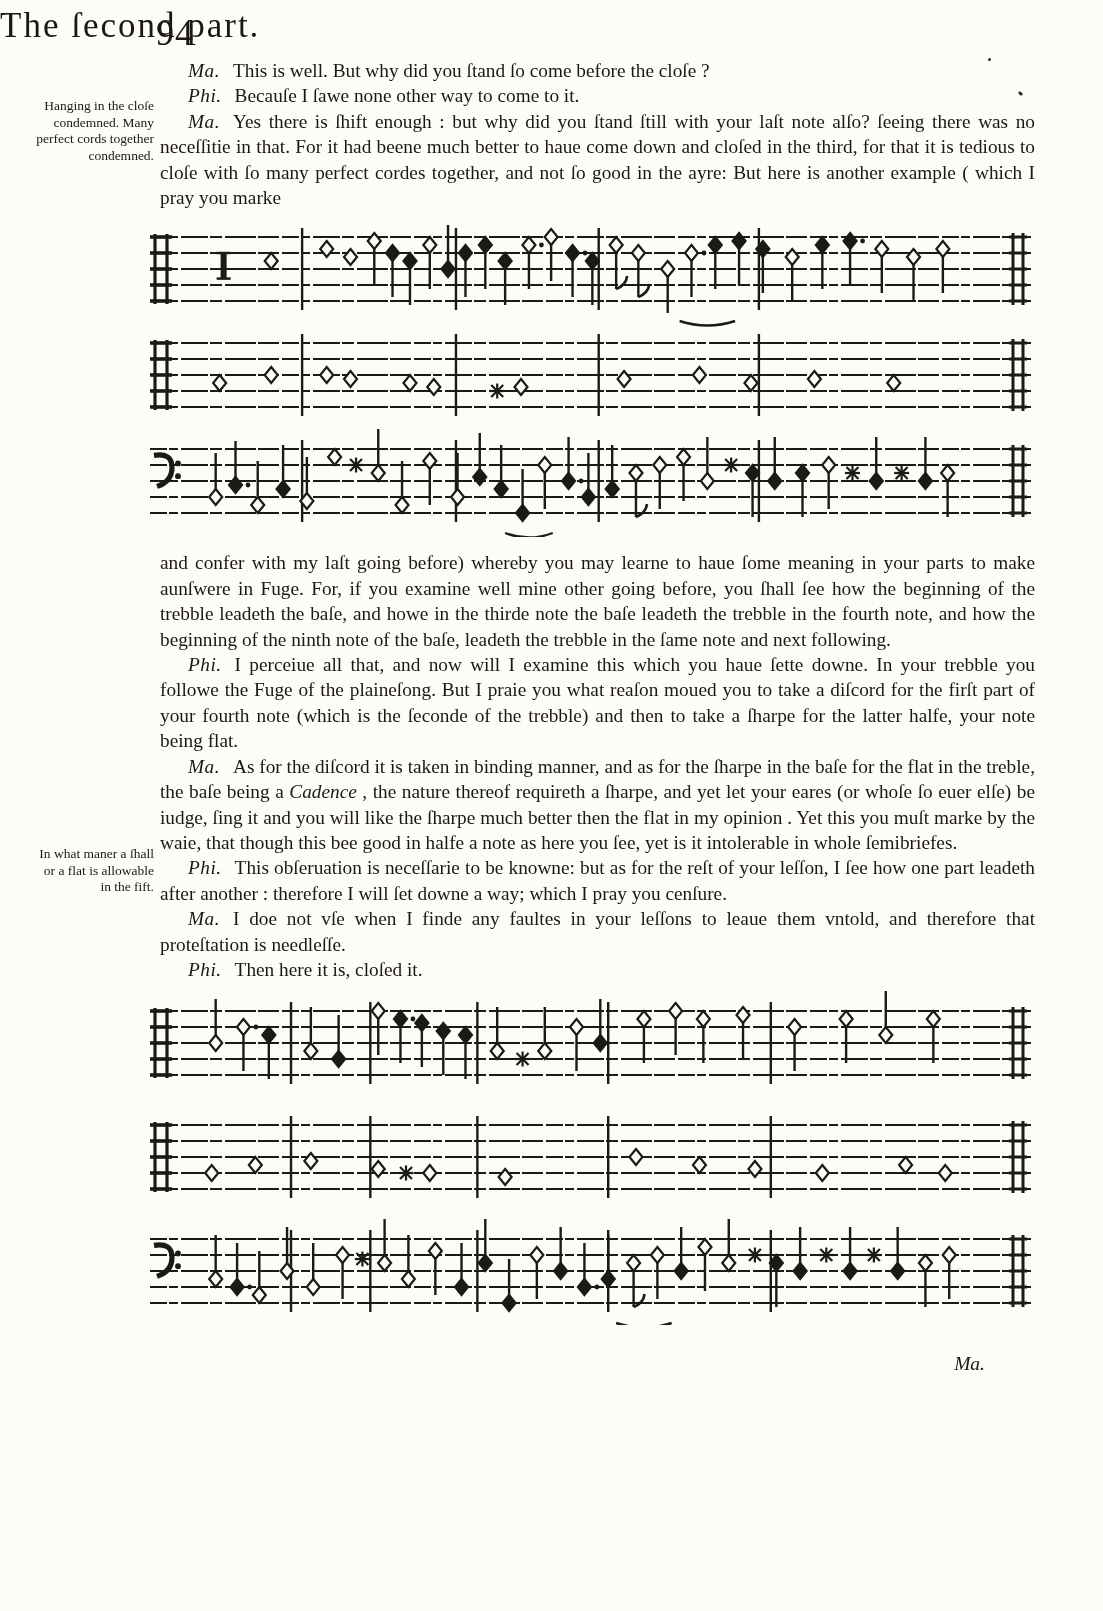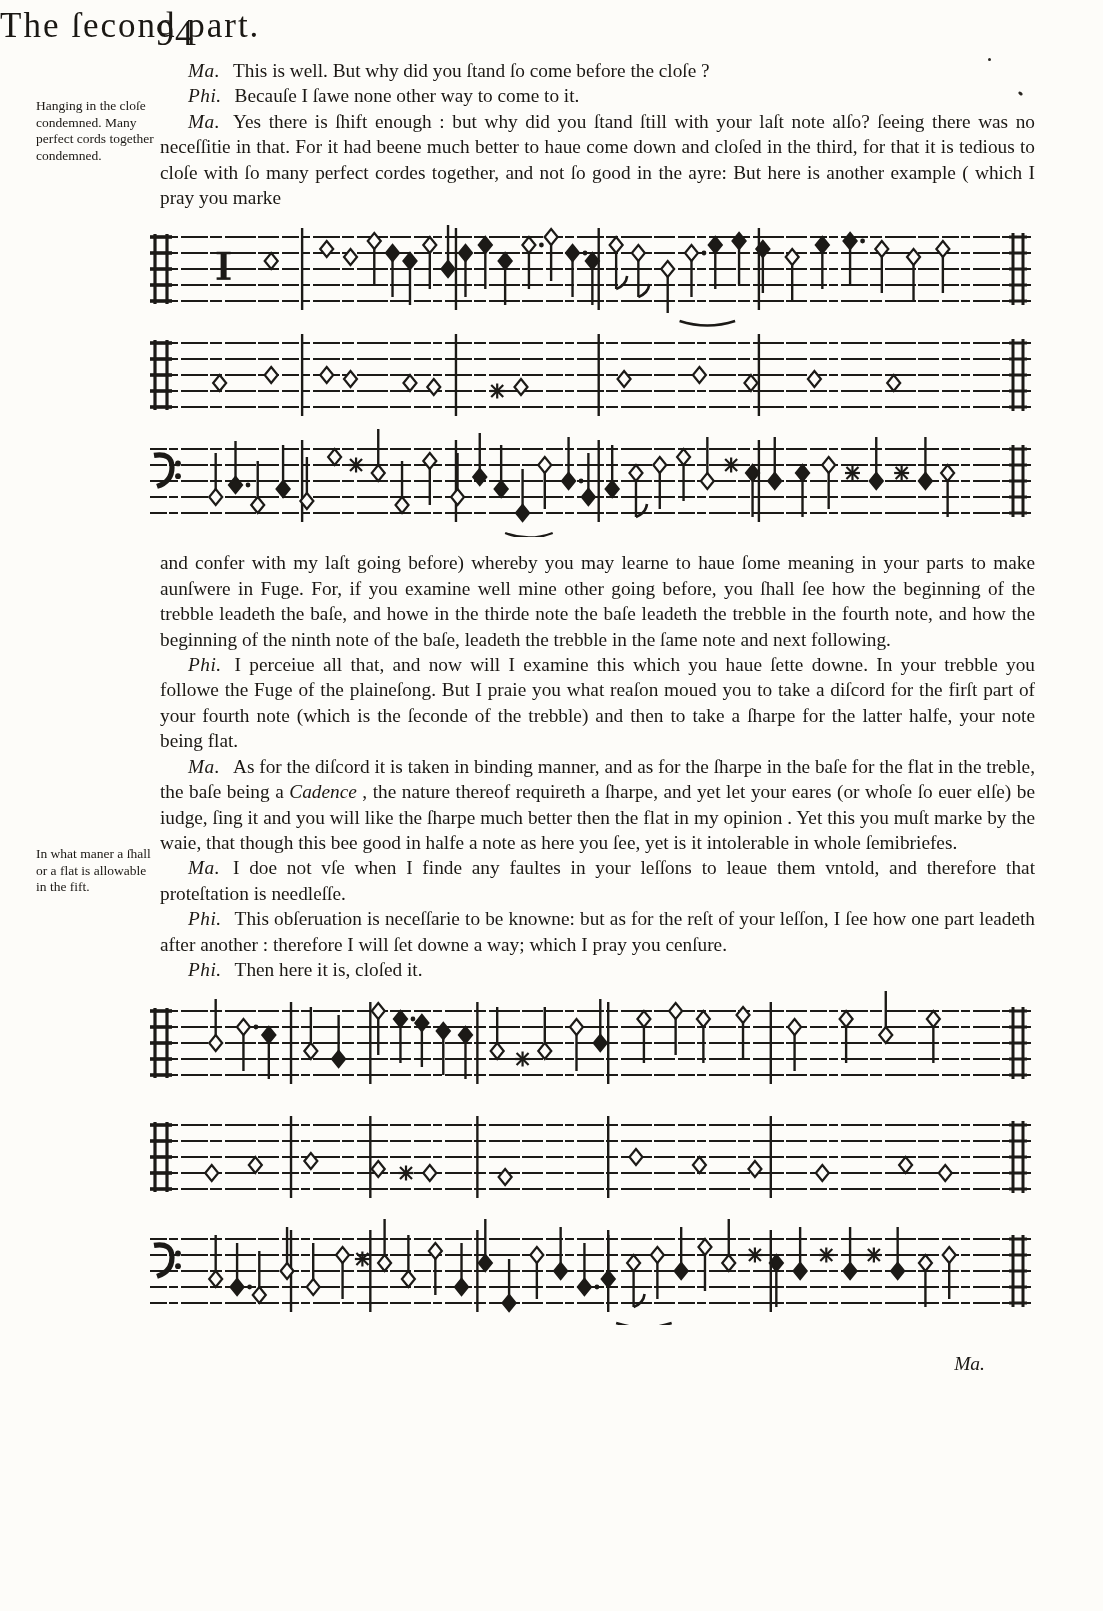--- a/index.html
+++ b/index.html
@@ -11,21 +11,21 @@
   .pageno{
     position:absolute; left:156px; top:12px;
     font-size:36px; letter-spacing:1px;text-align:center;
   }
   .running-title{
     position:absolute; left:0; right:0; top:6px; text-align:left;
     font-size:35px; letter-spacing:2px;
   }
   .margin-note{
     position:absolute; left:36px; width:118px;
-    font-size:13.5px; line-height:16.5px; text-align:left;
+    font-size:13.5px; line-height:16.5px; text-align:right;
   }
   .mn-1{top:98px;}
   .mn-2{top:846px;}
   .content{
     position:absolute; left:160px; top:58px; width:875px;
   }
   p.dia{
     margin:0; font-size:19.3px; line-height:25.4px;
     text-align:justify; text-indent:28px;
   }
@@ -441,23 +441,23 @@
             <path d="M 367.13 314 Q 390.91999999999996 323 414.71 314" stroke="#1c1a17" stroke-width="2.4" fill="none"></path>
           </g>
         </svg></div>
 
     <p class="dia cont"><span>and confer with my laſt going before) whereby you may learne to haue ſome meaning in your parts to make aunſwere in Fuge. For, if you examine well mine other going before, you ſhall ſee how the beginning of the trebble leadeth the baſe, and howe in the thirde note the baſe leadeth the trebble in the fourth note, and how the beginning of the ninth note of the baſe, leadeth the trebble in the ſame note and next following.</span></p>
 
     <p class="dia"><span class="spk">Phi.</span><span>I perceiue all that, and now will I examine this which you haue ſette downe. In your trebble you followe the Fuge of the plaineſong. But I praie you what reaſon moued you to take a diſcord for the firſt part of your fourth note (which is the ſeconde of the trebble) and then to take a ſharpe for the latter halfe, your note being flat.</span></p>
 
     <p class="dia"><span class="spk">Ma.</span><span>As for the diſcord it is taken in binding manner, and as for the ſharpe in the baſe for the flat in the treble, the baſe being a </span><span class="em-word">Cadence</span><span> , the nature thereof requireth a ſharpe, and yet let your eares (or whoſe ſo euer elſe) be iudge, ſing it and you will like the ſharpe much better then the flat in my opinion . Yet this you muſt marke by the waie, that though this bee good in halfe a note as here you ſee, yet is it intolerable in whole ſemibriefes.</span></p>
 
+    <p class="dia"><span class="spk">Phi.</span><span>This obſeruation is neceſſarie to be knowne: but as for the reſt of your leſſon, I ſee how one part leadeth after another : therefore I will ſet downe a way; which I pray you cenſure.</span></p>
+
     <p class="dia"><span class="spk">Ma.</span><span>I doe not vſe when I finde any faultes in your leſſons to leaue them vntold, and therefore that proteſtation is needleſſe.</span></p>
-
-    <p class="dia"><span class="spk">Phi.</span><span>This obſeruation is neceſſarie to be knowne: but as for the reſt of your leſſon, I ſee how one part leadeth after another : therefore I will ſet downe a way; which I pray you cenſure.</span></p>
 
     <p class="dia"><span class="spk">Phi.</span><span>Then here it is, cloſed it.</span></p>
 
     <div class="music-block"><svg width="897" height="334" viewBox="0 0 897 334">
           <g>
             <line x1="12" y1="20" x2="893" y2="20" stroke="#1c1a17" stroke-width="2.1" stroke-dasharray="17 2 9 3 27 2 12 3 31 2 21 3"></line>
             <line x1="12" y1="36" x2="893" y2="36" stroke="#1c1a17" stroke-width="2.1" stroke-dasharray="17 2 9 3 27 2 12 3 31 2 21 3"></line>
             <line x1="12" y1="52" x2="893" y2="52" stroke="#1c1a17" stroke-width="2.1" stroke-dasharray="17 2 9 3 27 2 12 3 31 2 21 3"></line>
             <line x1="12" y1="68" x2="893" y2="68" stroke="#1c1a17" stroke-width="2.1" stroke-dasharray="17 2 9 3 27 2 12 3 31 2 21 3"></line>
             <line x1="12" y1="84" x2="893" y2="84" stroke="#1c1a17" stroke-width="2.1" stroke-dasharray="17 2 9 3 27 2 12 3 31 2 21 3"></line>

